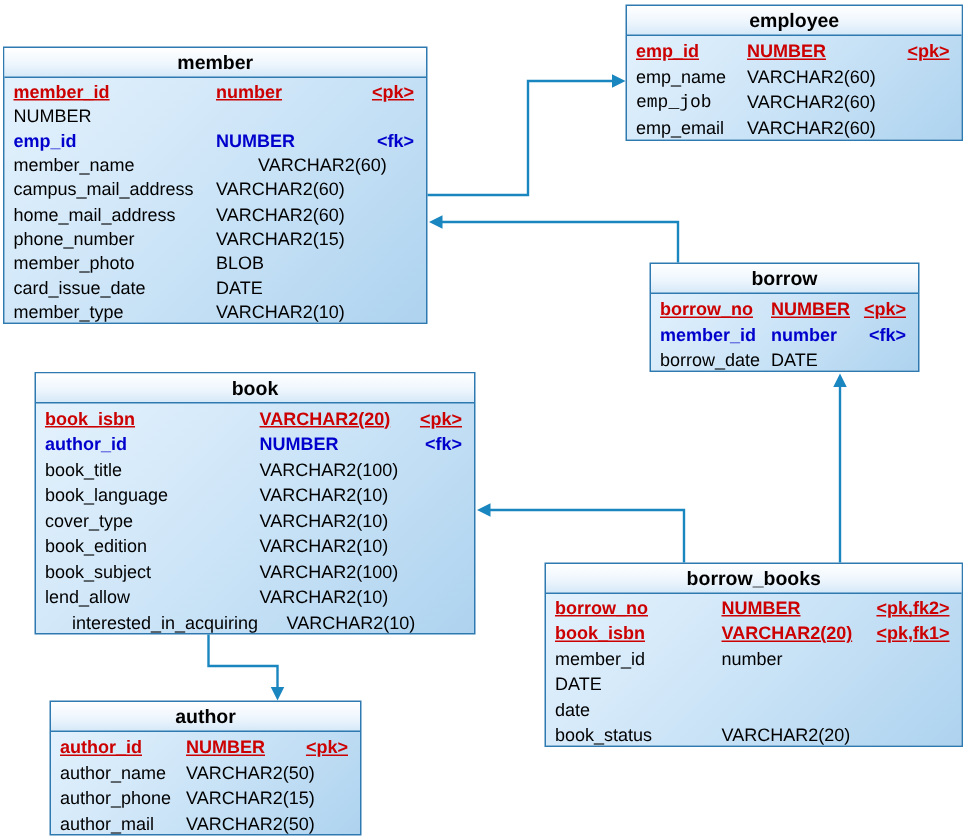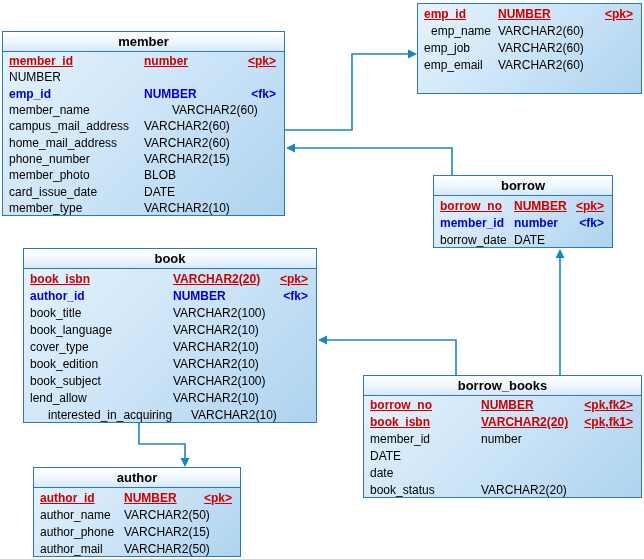--- a/index.html
+++ b/index.html
@@ -85,33 +85,34 @@
           <span class="tag"></span>
         </div>
         <div class="row" style="height: 16.3px;">
           <span class="name" style="width: 135px;">member_type</span>
           <span class="type">VARCHAR2(10)</span>
           <span class="tag"></span>
         </div>
       </div>
     </div>
     <div class="tbl" style="left: 417px; top: 3px; width: 225px; height: 91px;">
+      <div class="tbl-title">employee</div>
       <div class="tbl-body">
         <div class="row pk" style="height: 17.25px;">
           <span class="name" style="width: 74px;">emp_id</span>
           <span class="type">NUMBER</span>
           <span class="tag">&lt;pk&gt;</span>
         </div>
         <div class="row" style="height: 17.25px;">
-          <span class="name" style="width: 74px; text-align: center;">emp_name</span>
+          <span class="name" style="width: 74px;">emp_name</span>
           <span class="type">VARCHAR2(60)</span>
           <span class="tag"></span>
         </div>
         <div class="row" style="height: 17.25px;">
-          <span class="name" style="width: 74px;">emp_job</span>
+          <span class="name" style="width: 74px; font-family: Liberation Mono, monospace;">emp_job</span>
           <span class="type">VARCHAR2(60)</span>
           <span class="tag"></span>
         </div>
         <div class="row" style="height: 17.25px;">
           <span class="name" style="width: 74px;">emp_email</span>
           <span class="type">VARCHAR2(60)</span>
           <span class="tag"></span>
         </div>
       </div>
     </div>

